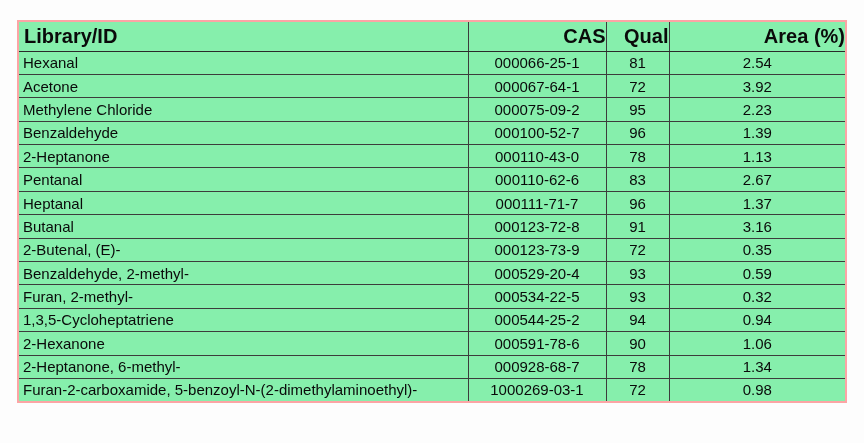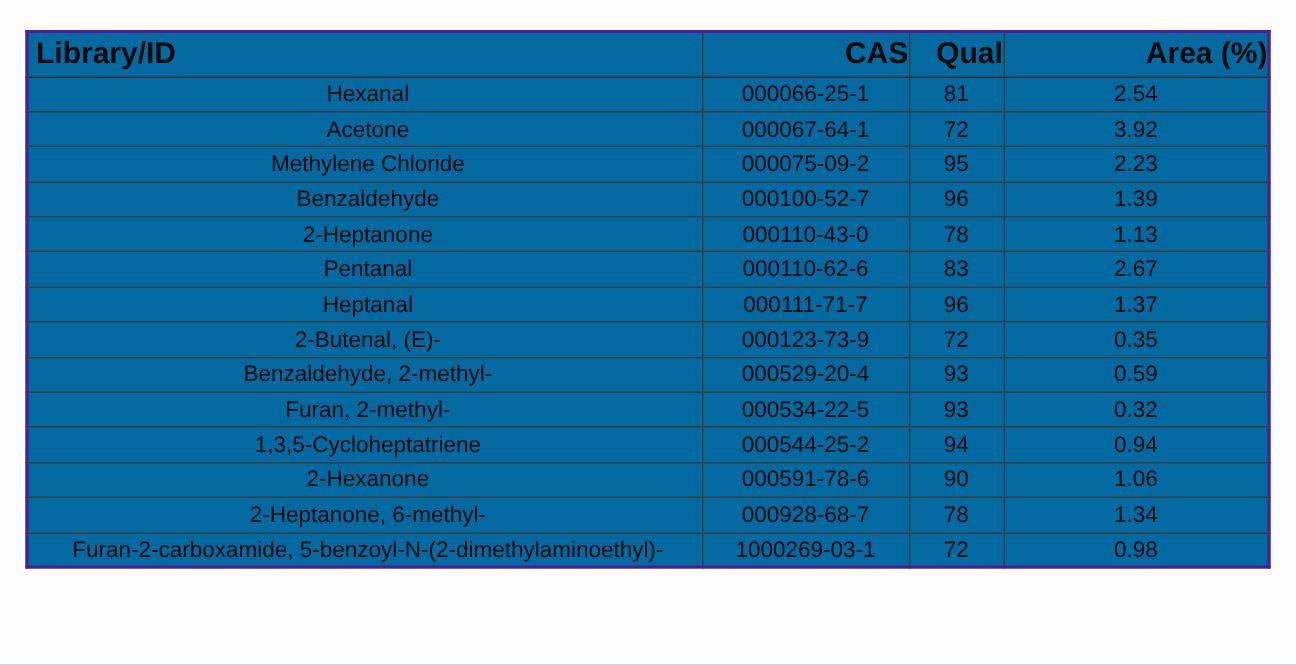--- a/index.html
+++ b/index.html
@@ -16,22 +16,22 @@
     width: 864px;
     height: 443px;
   }
   table.report-table {
     position: absolute;
     left: 17px;
     top: 20px;
     width: 828px;
     border-collapse: collapse;
     table-layout: fixed;
-    background: #0369a1;
-    border: 2px solid #4c1d95;
+    background: #86efac;
+    border: 2px solid #fca5a5;
   }
   table.report-table th,
   table.report-table td {
     border: 1px solid #3c3c3c;
     overflow: hidden;
     white-space: nowrap;
   }
   table.report-table thead th {
     height: 30px;
     font-size: 20px;
@@ -43,21 +43,21 @@
   table.report-table thead th.left {
     text-align: left;
     padding-left: 5px;
   }
   table.report-table tbody td {
     height: 23.4px;
     font-size: 15px;
     vertical-align: middle;
   }
   table.report-table tbody td.left {
-    text-align: center;
+    text-align: left;
     padding-left: 4px;
   }
   table.report-table tbody td.center {
     text-align: center;
   }
   col.c-library { width: 450px; }
   col.c-cas     { width: 138px; }
   col.c-qual    { width: 63px; }
   col.c-area    { width: 177px; }
 </style>
@@ -117,20 +117,26 @@
           <td class="center">83</td>
           <td class="center">2.67</td>
         </tr>
         <tr>
           <td class="left">Heptanal</td>
           <td class="center">000111-71-7</td>
           <td class="center">96</td>
           <td class="center">1.37</td>
         </tr>
         <tr>
+          <td class="left">Butanal</td>
+          <td class="center">000123-72-8</td>
+          <td class="center">91</td>
+          <td class="center">3.16</td>
+        </tr>
+        <tr>
           <td class="left">2-Butenal, (E)-</td>
           <td class="center">000123-73-9</td>
           <td class="center">72</td>
           <td class="center">0.35</td>
         </tr>
         <tr>
           <td class="left">Benzaldehyde, 2-methyl-</td>
           <td class="center">000529-20-4</td>
           <td class="center">93</td>
           <td class="center">0.59</td>

